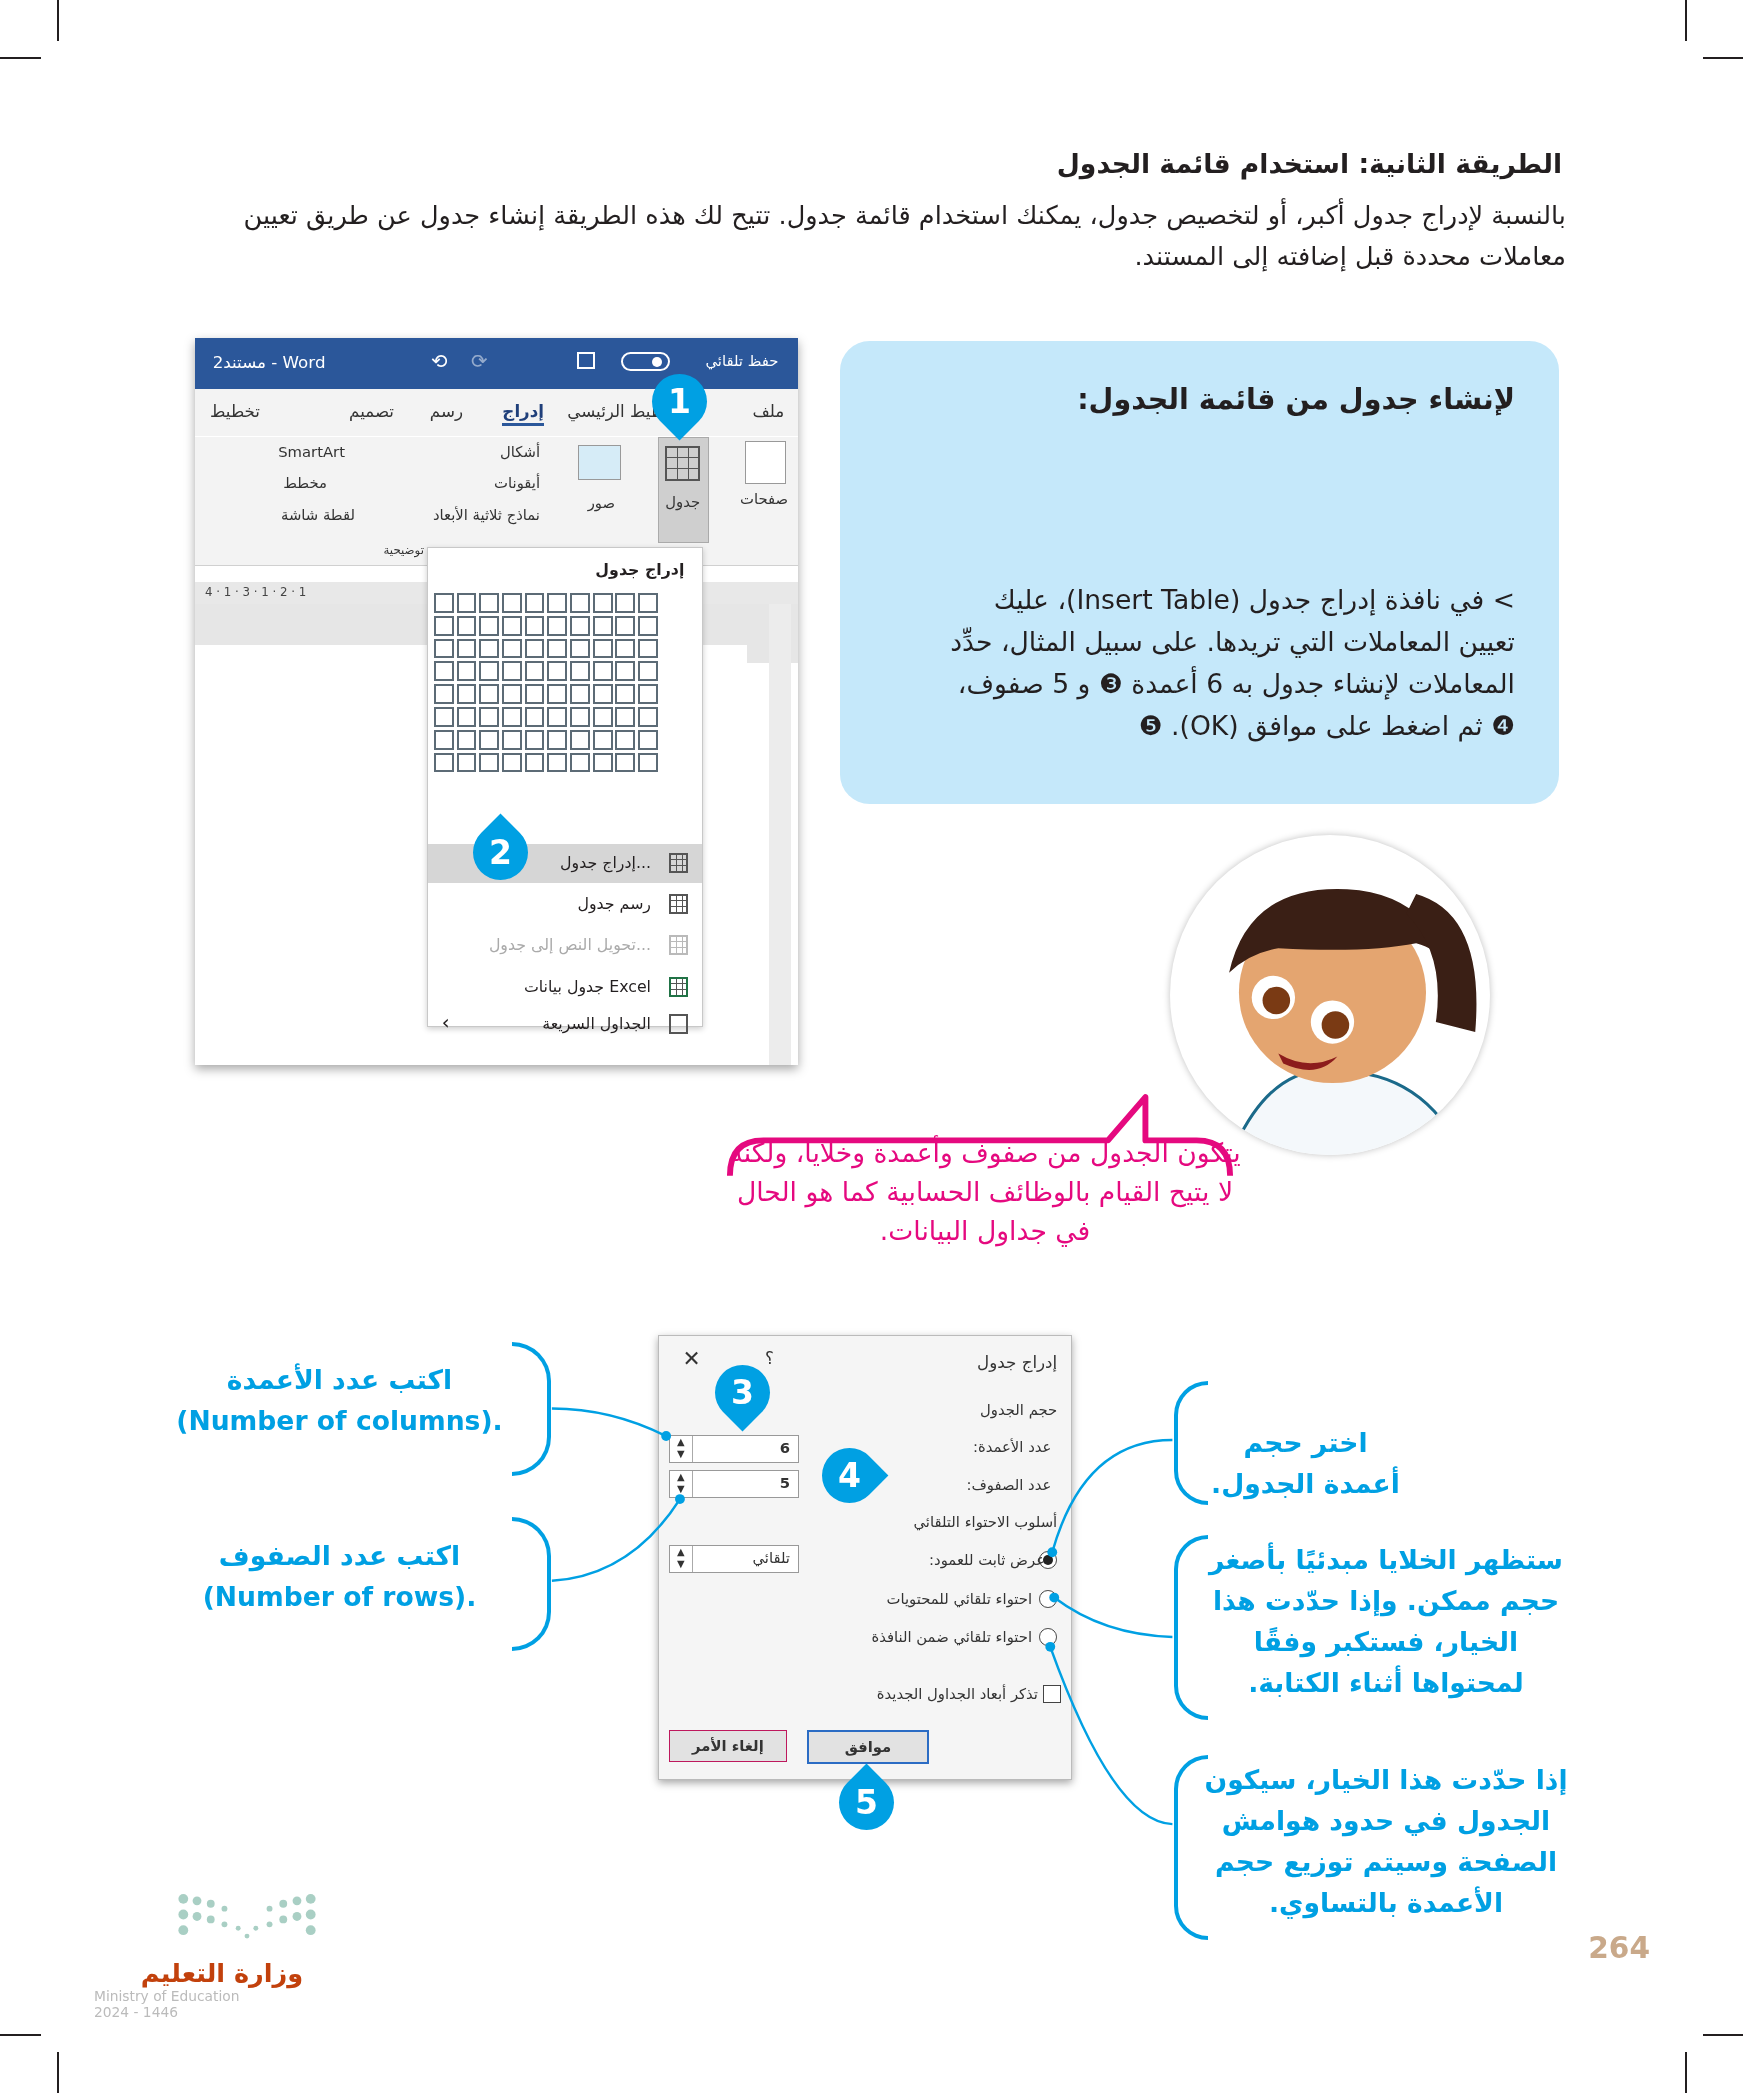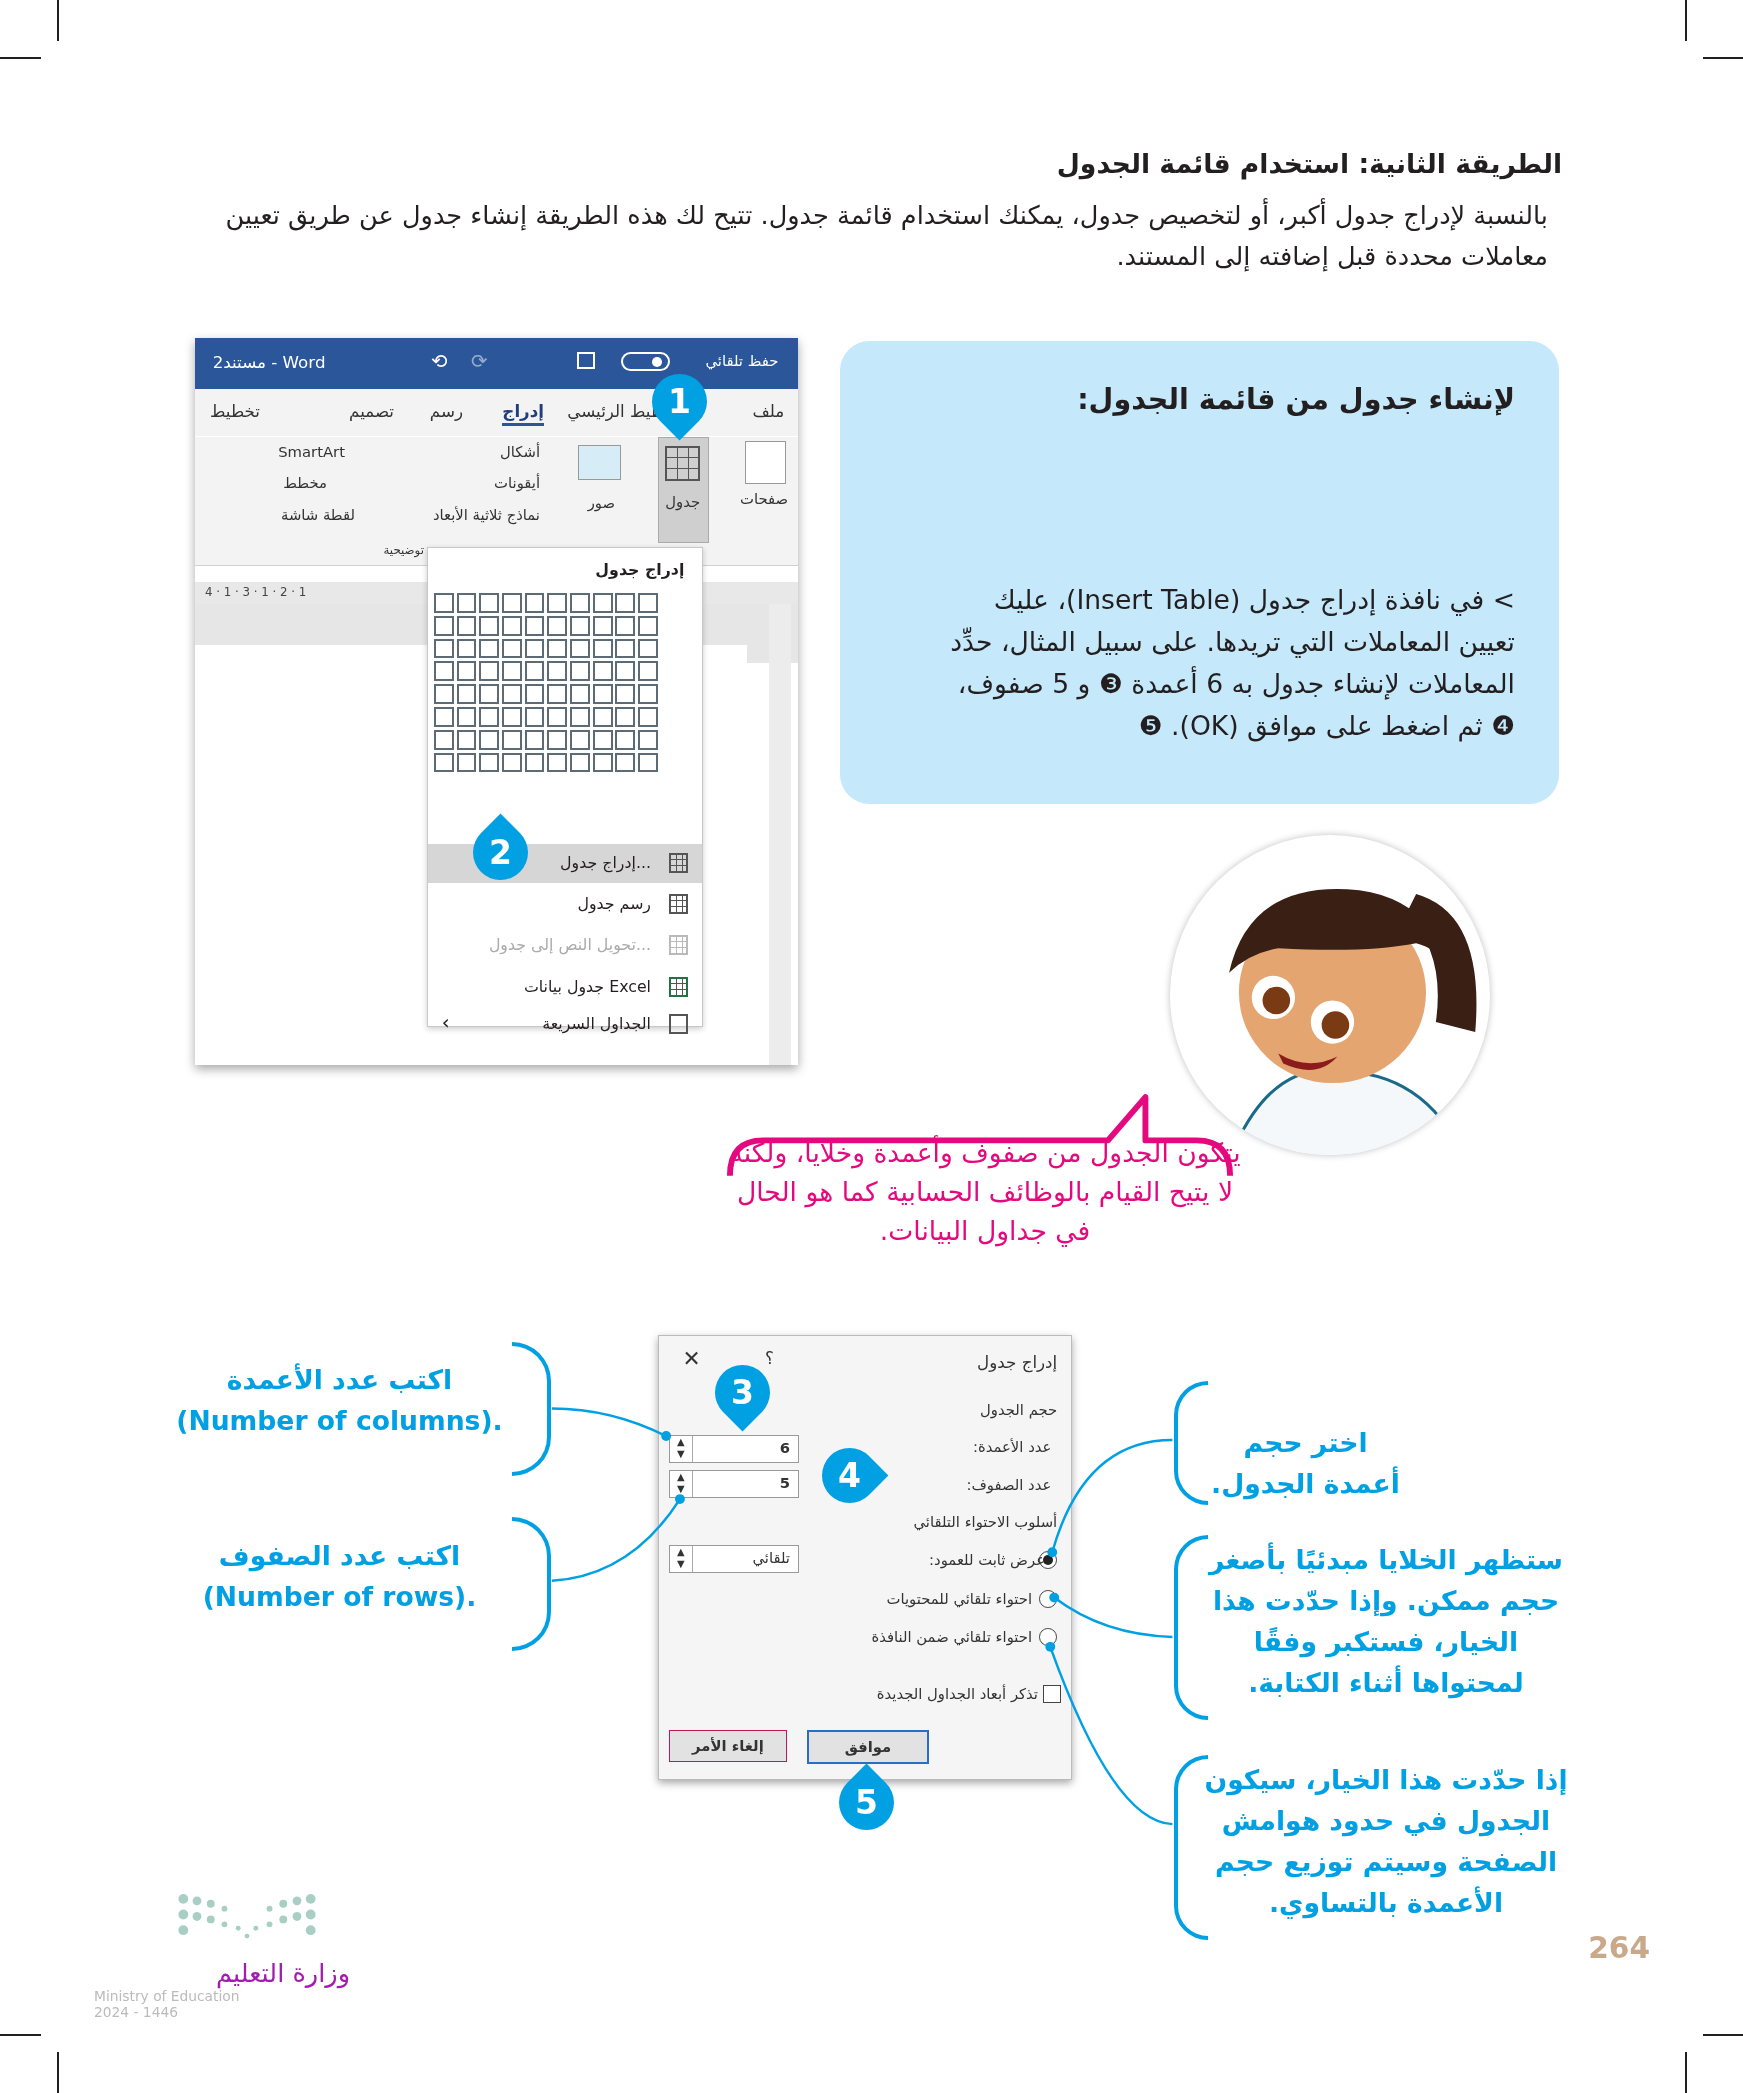--- a/index.html
+++ b/index.html
@@ -3,21 +3,21 @@
 <meta charset="utf-8">
 <style>
   html,body{margin:0;padding:0;}
   body{width:1744px;height:2093px;position:relative;background:#ffffff;font-family:"DejaVu Sans",sans-serif;color:#231f20;overflow:hidden;}
   .abs{position:absolute;}
   .crop{position:absolute;background:#231f20;}
   .rtl{direction:rtl;text-align:right;}
 
   
   #heading{right:182px;top:148px;font-size:26.6px;font-weight:bold;}
-  #intro{right:196px;top:195px;width:1379px;font-size:25.6px;line-height:41px;}
+  #intro{right:178px;top:195px;width:1379px;font-size:25.6px;line-height:41px;}
 
   
   #word{left:195px;top:338px;width:603px;height:727px;background:#fff;box-shadow:0 3.9px 9.9px rgba(0,0,0,.35);overflow:hidden;}
   #word .titlebar{position:absolute;left:0;top:0;width:603px;height:51px;background:#2b579a;color:#fff;}
   #word .tabs{position:absolute;left:0;top:51px;width:603px;height:47px;background:#f3f3f3;}
   #word .tab{position:absolute;top:11.8px;font-size:16.7px;color:#333;}
   #word .tab.active{font-weight:bold;color:#1f3f7a;border-bottom:3px solid #2b579a;padding-bottom:2px;}
   #word .ribbon{position:absolute;left:0;top:99px;width:603px;height:128px;background:#f3f3f3;border-bottom:1px solid #d0d0d0;}
   #word .rbtxt{position:absolute;font-size:14.8px;color:#333;white-space:nowrap;}
   #word .ruler{position:absolute;left:0;top:244px;width:603px;height:21.7px;background:#e8e8e8;font-size:11.8px;color:#444;}
@@ -69,21 +69,21 @@
   .dbtn.def{border:2px solid #2b6cc4;}
 
   
   .ann{position:absolute;color:#00a0e3;font-weight:bold;font-size:26.6px;line-height:41px;text-align:center;}
   .brace{position:absolute;border:4.9px solid #00a0e3;}
   .brace.r{border-left:none;border-radius:0 39px 39px 0;}
   .brace.l{border-right:none;border-radius:39px 0 0 39px;}
 
   #pageno{right:94px;top:1931px;font-size:29.6px;font-weight:bold;color:#c9a98a;}
   #logo{left:94px;top:1891px;width:256px;}
-  #logo .ar{font-size:25.6px;color:#a21caf;margin-top:67px;text-align:right;}
+  #logo .ar{font-size:25.6px;color:#c2410c;margin-top:67px;text-align:center;font-weight:bold;}
   #logo .en{font-size:13.8px;color:#bbb;}
 </style>
 </head>
 <body>
 
 <div class="crop" style="left:57px;top:0;width:2px;height:41px;"></div>
 <div class="crop" style="left:0;top:57px;width:41px;height:2px;"></div>
 <div class="crop" style="right:57px;top:0;width:2px;height:41px;"></div>
 <div class="crop" style="right:0;top:57px;width:41px;height:2px;"></div>
 <div class="crop" style="left:57px;bottom:0;width:2px;height:41px;"></div>

